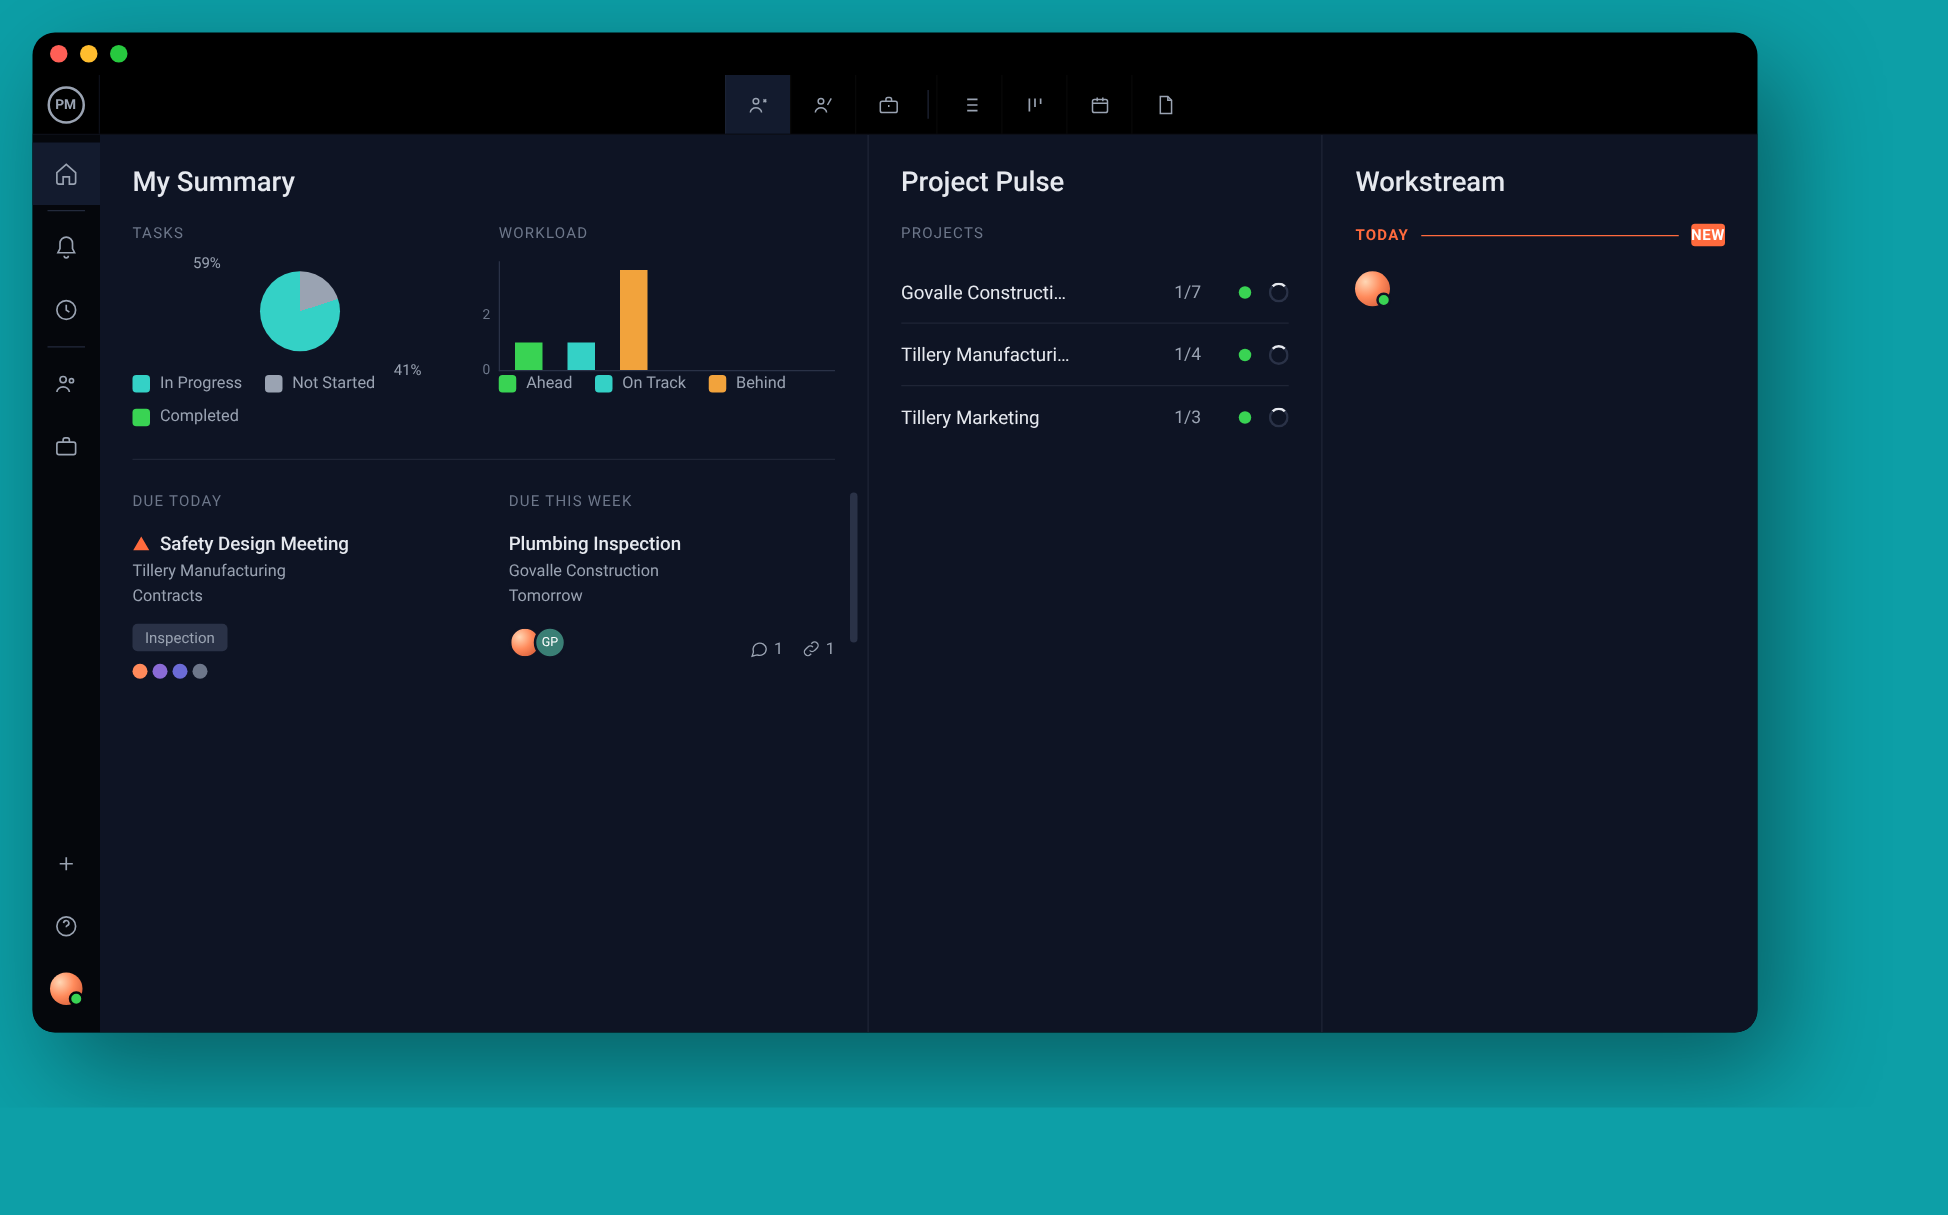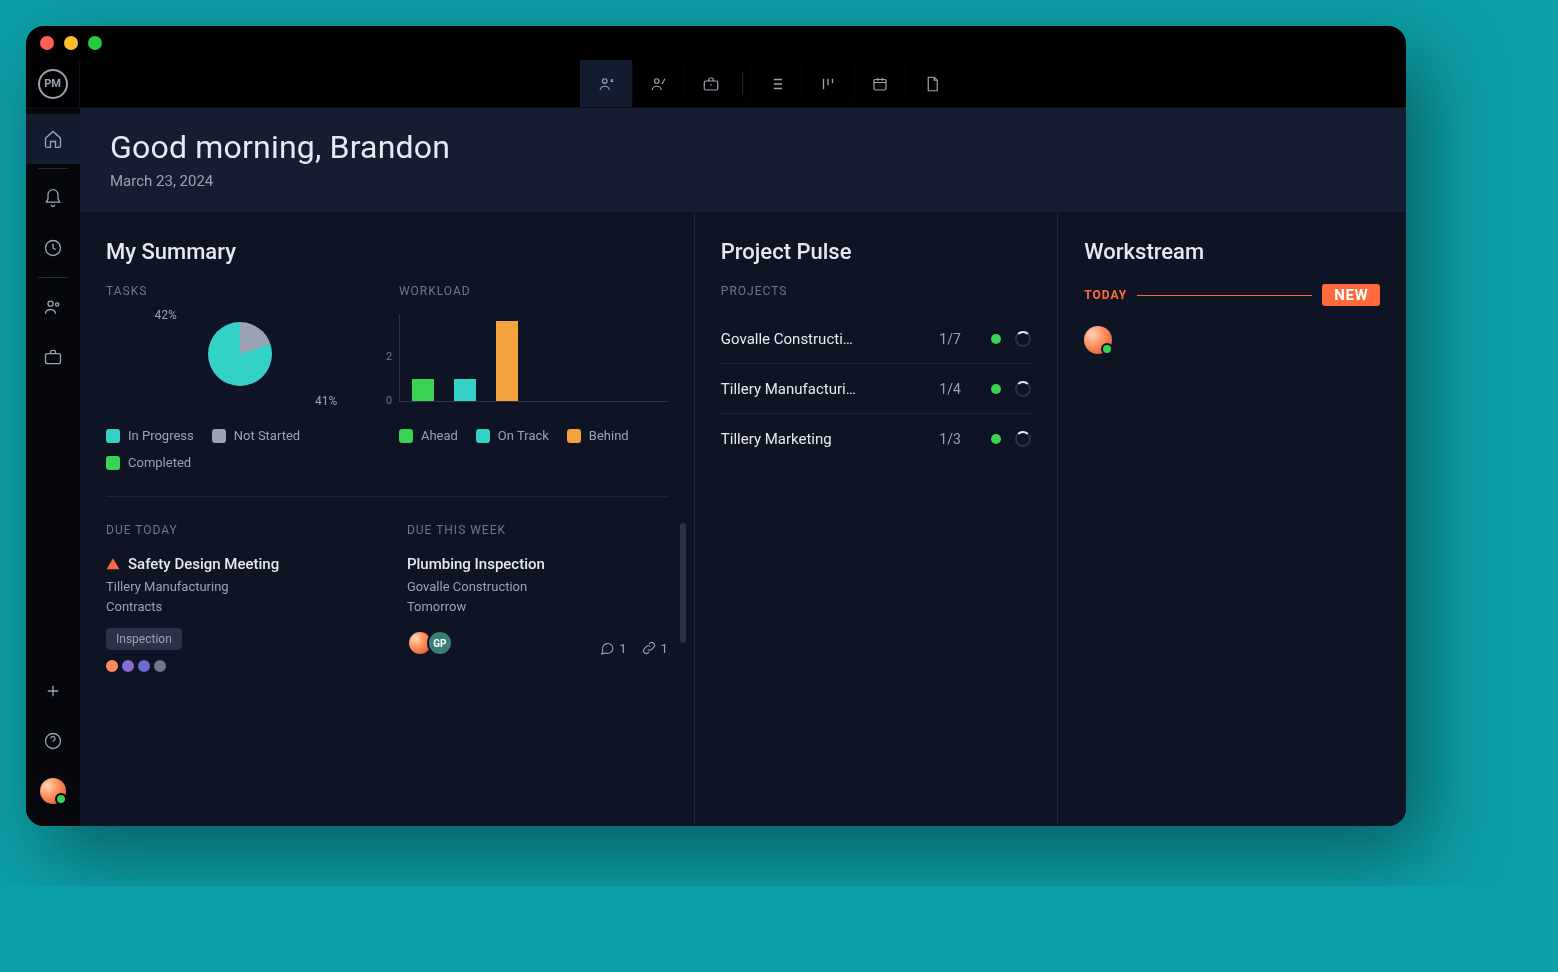--- a/index.html
+++ b/index.html
@@ -131,39 +131,39 @@
   .summary{display:flex;gap:24px;border-bottom:1px solid var(--border);padding-bottom:26px;margin-bottom:26px}
   .summary-block{flex:1}
   .summary-block.time{flex:1.1}
   .pie-wrap{display:flex;justify-content:center;position:relative;height:88px;}
   .pie{
     width:64px;height:64px;border-radius:50%;
     background:conic-gradient(var(--grey) 0 72deg, var(--teal) 72deg 360deg);
     margin-top:8px;
   }
   .pie-lbl{position:absolute;font-size:12px;color:var(--text-dim)}
-  .legend{display:flex;flex-wrap:wrap;gap:12px 18px;margin-top:26px}
+  .legend{display:flex;flex-wrap:wrap;gap:12px 18px;margin-top:2px}
   .legend span{display:flex;align-items:center;gap:8px;font-size:13px;color:var(--text-dim);white-space:nowrap}
   .sw{width:14px;height:14px;border-radius:3px}
 
   .bars-chart{height:88px;display:flex;align-items:flex-end;gap:20px;border-left:1px solid #2a3247;border-bottom:1px solid #2a3247;padding:0 12px;position:relative;margin-top:8px}
   .bars-chart .bar{width:22px}
   .ytick{position:absolute;left:-14px;font-size:11px;color:var(--text-dimmer)}
   .time-text{font-size:13px;line-height:1.4;color:var(--text-dim);margin-top:8px}
 
   
   .task-cols{display:flex;gap:40px}
   .task-col{flex:1;position:relative}
   .task-col .subhead{margin-bottom:18px}
   .task-title{display:flex;align-items:center;gap:8px;font-size:15px;font-weight:500;margin-bottom:4px}
   .task-sub{font-size:13px;color:var(--text-dim);line-height:1.5}
   .tag{display:inline-block;background:#2a3247;color:var(--text-dim);font-size:12px;padding:4px 10px;border-radius:4px;margin-top:12px}
   .warn-icon{width:14px;height:14px}
   .avatar-group{display:flex;margin-top:14px}
-  .av{width:26px;height:26px;border-radius:50%;border:2px solid var(--bg-app);margin-left:-6px;background:#c94f2e;display:flex;align-items:center;justify-content:center;font-size:10px;font-weight:700;color:#fff}
+  .av{width:26px;height:26px;border-radius:50%;border:2px solid var(--bg-app);margin-left:-6px;background:#c94f2e;display:flex;align-items:center;justify-content:center;font-size:10px;font-weight:400;color:#fff}
   .av:first-child{margin-left:0}
   .task-meta-icons{position:absolute;right:0;bottom:0;display:flex;gap:14px;color:var(--text-dim);font-size:13px;align-items:center}
   .task-meta-icons svg{stroke:var(--text-dim)}
   .scroll-ind{position:absolute;right:-18px;top:0;width:6px;height:120px;background:#2a3247;border-radius:3px}
   .dots-row{display:flex;gap:4px;margin-top:10px}
   .dot-av{width:12px;height:12px;border-radius:50%}
 
   
   .proj-row{
     display:flex;align-items:center;height:50px;border-bottom:1px solid var(--border);
@@ -175,21 +175,21 @@
   .status-dot{width:10px;height:10px;border-radius:50%;background:var(--green);margin:0 14px}
   .spinner{
     width:16px;height:16px;border-radius:50%;
     border:2px solid #2a3247;border-top-color:#e6e9ef;
   }
 
   
   .ws-head{display:flex;align-items:center;gap:10px;margin-bottom:18px}
   .ws-head .label{color:var(--orange-strong);font-size:12px;letter-spacing:1px;font-weight:700}
   .ws-head .line{flex:1;height:1px;background:var(--orange-strong)}
-  .ws-head .new{background:var(--orange-strong);color:#fff;font-size:15px;font-weight:700;padding:2px 12px;border-radius:3px;letter-spacing:.5px}
+  .ws-head .new{background:var(--orange-strong);color:#fff;font-size:12px;font-weight:700;padding:2px 0;border-radius:3px;letter-spacing:.5px}
   .ws-item{display:flex;gap:12px}
   .ws-av{width:28px;height:28px;border-radius:50%;background:radial-gradient(circle at 30% 30%,#ffd7b5 0%,#ff8a5b 45%,#c94f2e 100%);position:relative;flex-shrink:0;margin-top:2px}
   .ws-av::after{content:"";position:absolute;right:-1px;bottom:-1px;width:8px;height:8px;border-radius:50%;background:#39d353;border:2px solid var(--bg-app)}
   .ws-body{font-size:13px;color:var(--text-dim);line-height:1.5}
   .ws-toprow{display:flex;align-items:center;justify-content:space-between;margin-bottom:4px}
   .ws-name{color:var(--text);font-size:16px;font-weight:500}
   .ws-time{color:var(--text-dim);font-size:12px;font-weight:600}
   .ws-link{color:var(--teal)}
 </style>
 </head>
@@ -305,36 +305,32 @@
                 <path d="M12 17h0"></path>
               </svg>
           </div>
           <div class="side-item">
             <div class="avatar"></div>
           </div>
         </div>
       </div>
 
       <div class="main">
-        <div class="hero">
-          <h1>Good morning, Brandon</h1>
-          <div class="date">March 23, 2024</div>
-        </div>
 
         <div class="cols">
 
           <div class="col col1">
             <h2 class="section">My Summary</h2>
 
             <div class="summary">
 
               <div class="summary-block">
                 <div class="subhead">TASKS</div>
                 <div class="pie-wrap">
-                  <span class="pie-lbl" style="top:-6px;left:18%">42%</span>
+                  <span class="pie-lbl" style="top:-6px;left:18%">59%</span>
                   <div class="pie"></div>
                   <span class="pie-lbl" style="bottom:-6px;right:14%">41%</span>
                 </div>
                 <div class="legend">
                   <span>
                       <i class="sw" style="background:#34d1c6"></i>
                       <span>In Progress</span>
                     </span>
                   <span>
                       <i class="sw" style="background:#9aa3b2"></i>

